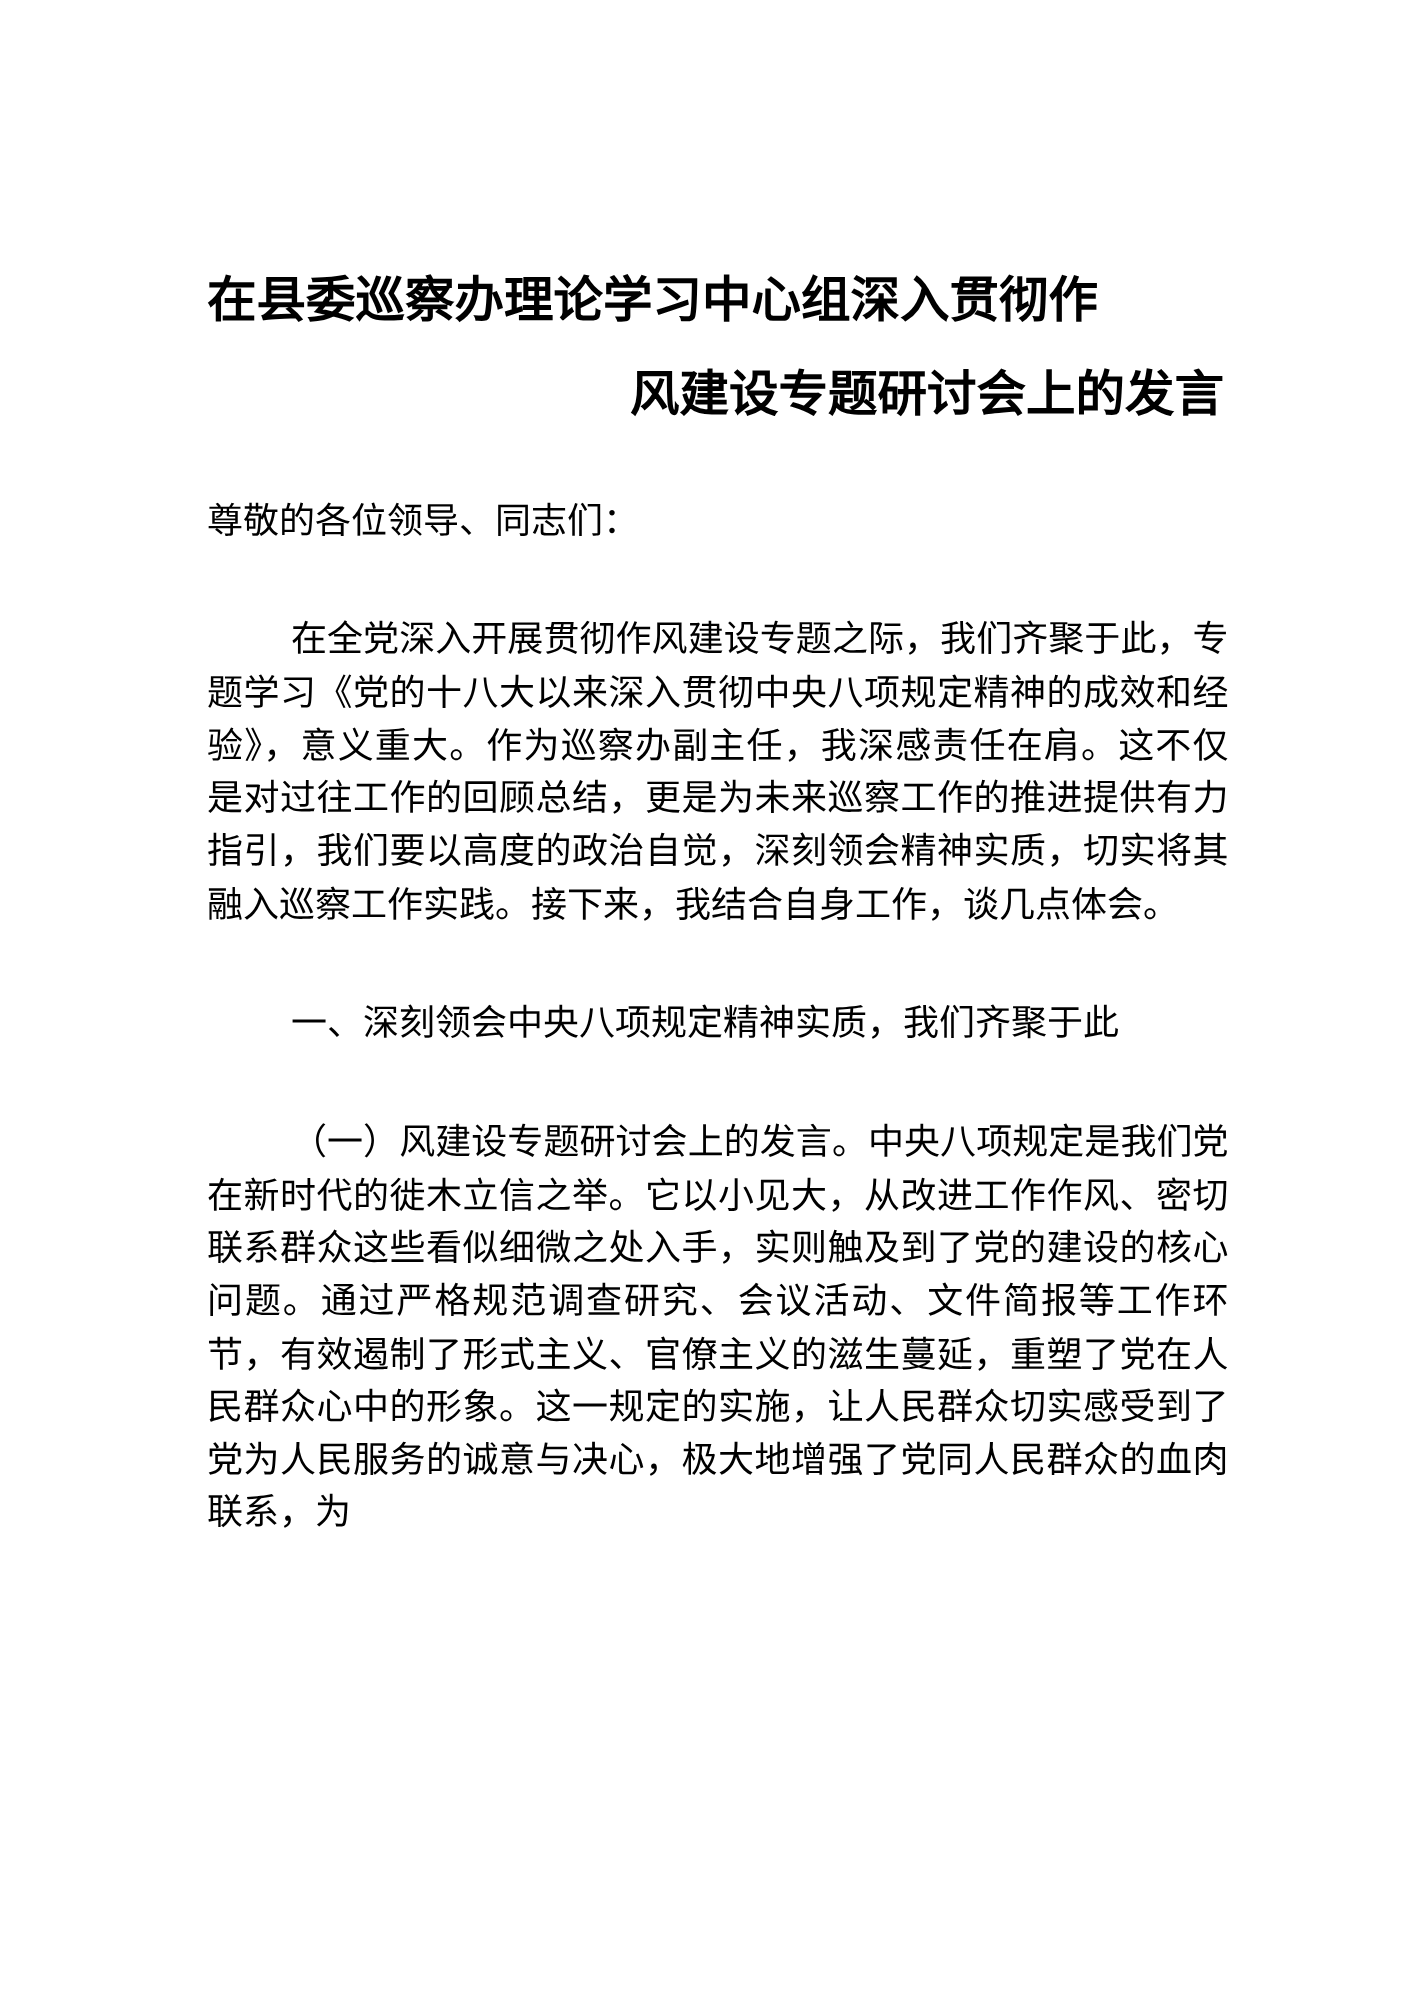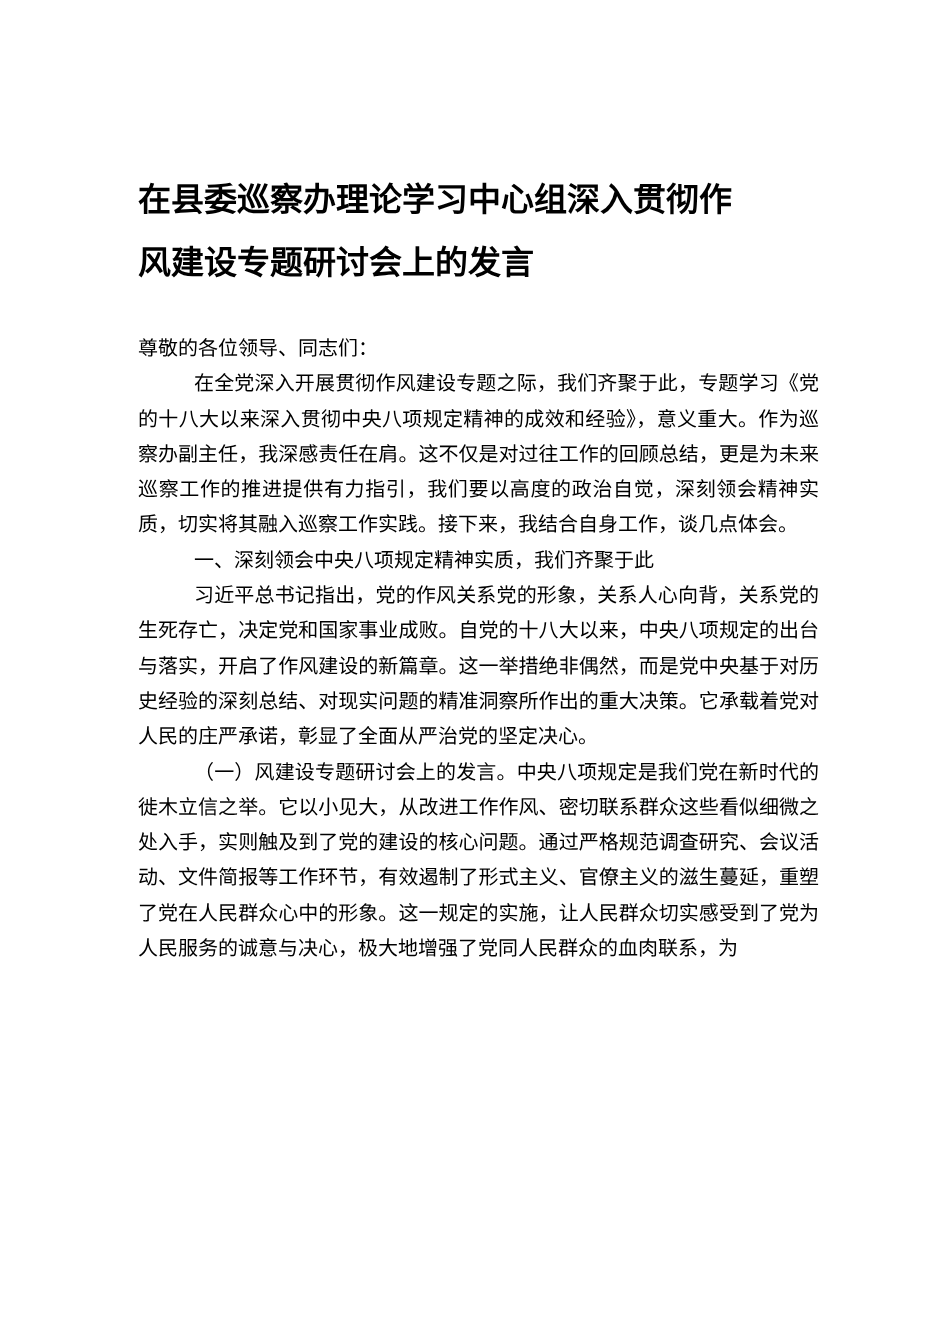--- a/index.html
+++ b/index.html
@@ -35,43 +35,44 @@
     position: absolute;
     left: 138px;
     top: 168px;
     width: 678px;
   }
   .title-line-1 {
     text-align: left;
     white-space: nowrap;
   }
   .title-line-2 {
-    text-align: left;
+    text-align: right;
     white-space: nowrap;
   }
   .body-block {
     position: absolute;
     left: 138px;
     top: 331px;
     width: 681px;
   }
   .para {
     margin: 0;
     padding: 0;
-    font-size: 20px;
+    font-size: 24px;
     line-height: 35.3px;
     text-align: justify;
     text-justify: inter-character;
     text-align-last: left;
     letter-spacing: 0px;
     word-break: break-all;
-    font-family: Liberation Sans, sans-serif;
+    font-family: Liberation Serif, serif;
   }
   .para.indent {
     text-indent: 56px;
+    margin-top: 44px;
   }
   .para.noindent {
     text-indent: 0;
   }
   .page-number {
     position: absolute;
     left: 0;
     top: 1190px;
     width: 950px;
     text-align: center;
@@ -88,19 +89,18 @@
 
   <div class="title-block">
     <h1 class="doc-title title-line-1">在县委巡察办理论学习中心组深入贯彻作</h1>
     <h1 class="doc-title title-line-2">风建设专题研讨会上的发言</h1>
   </div>
 
   <div class="body-block">
     <p class="para noindent">尊敬的各位领导、同志们：</p>
     <p class="para indent">在全党深入开展贯彻作风建设专题之际，我们齐聚于此，专题学习《党的十八大以来深入贯彻中央八项规定精神的成效和经验》，意义重大。作为巡察办副主任，我深感责任在肩。这不仅是对过往工作的回顾总结，更是为未来巡察工作的推进提供有力指引，我们要以高度的政治自觉，深刻领会精神实质，切实将其融入巡察工作实践。接下来，我结合自身工作，谈几点体会。</p>
     <p class="para indent">一、深刻领会中央八项规定精神实质，我们齐聚于此</p>
-    <p class="para indent">习近平总书记指出，党的作风关系党的形象，关系人心向背，关系党的生死存亡，决定党和国家事业成败。自党的十八大以来，中央八项规定的出台与落实，开启了作风建设的新篇章。这一举措绝非偶然，而是党中央基于对历史经验的深刻总结、对现实问题的精准洞察所作出的重大决策。它承载着党对人民的庄严承诺，彰显了全面从严治党的坚定决心。</p>
     <p class="para indent">（一）风建设专题研讨会上的发言。中央八项规定是我们党在新时代的徙木立信之举。它以小见大，从改进工作作风、密切联系群众这些看似细微之处入手，实则触及到了党的建设的核心问题。通过严格规范调查研究、会议活动、文件简报等工作环节，有效遏制了形式主义、官僚主义的滋生蔓延，重塑了党在人民群众心中的形象。这一规定的实施，让人民群众切实感受到了党为人民服务的诚意与决心，极大地增强了党同人民群众的血肉联系，为</p>
   </div>
 
   <div class="page-number">1</div>
 
 </div>
 
 </body></html>

